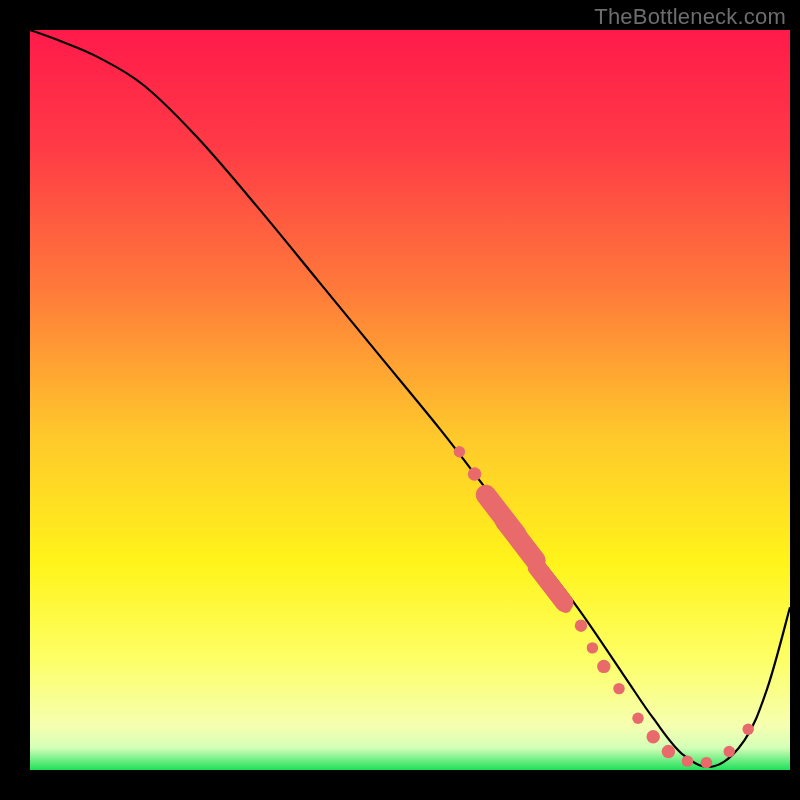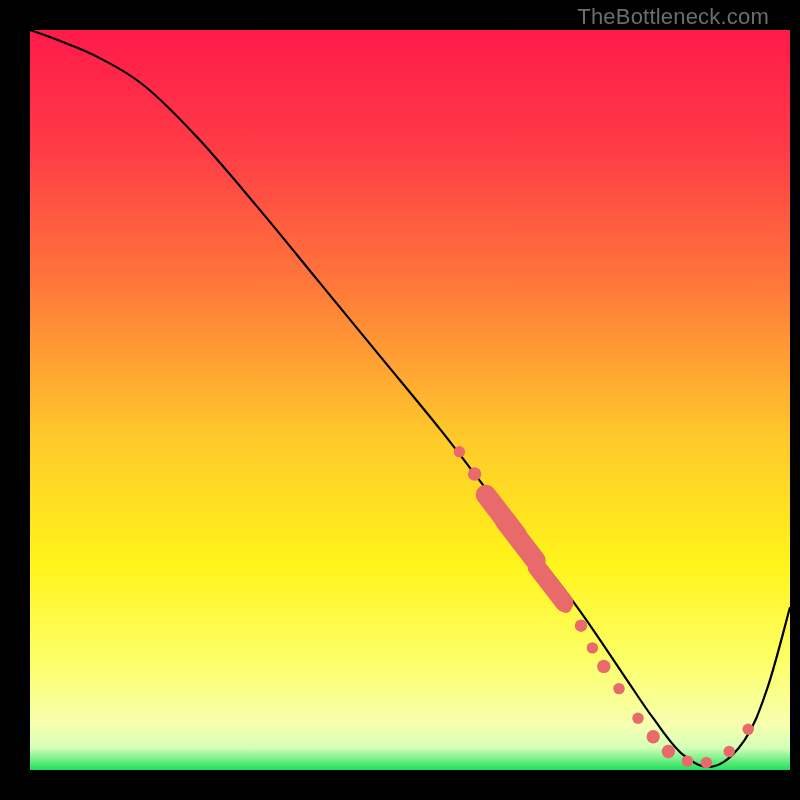--- a/index.html
+++ b/index.html
@@ -14,21 +14,21 @@
     position: relative;
     width: 800px;
     height: 800px;
   }
   svg {
     display: block;
   }
   .watermark {
     position: absolute;
     top: 4px;
-    right: 31px;
+    right: 14px;
     font-family: Arial, Helvetica, sans-serif;
     font-size: 22px;
     color: #6d6d6d;
     font-weight: 500;
     letter-spacing: 0.2px;
   }
 </style>
 </head>
 <body>
 

